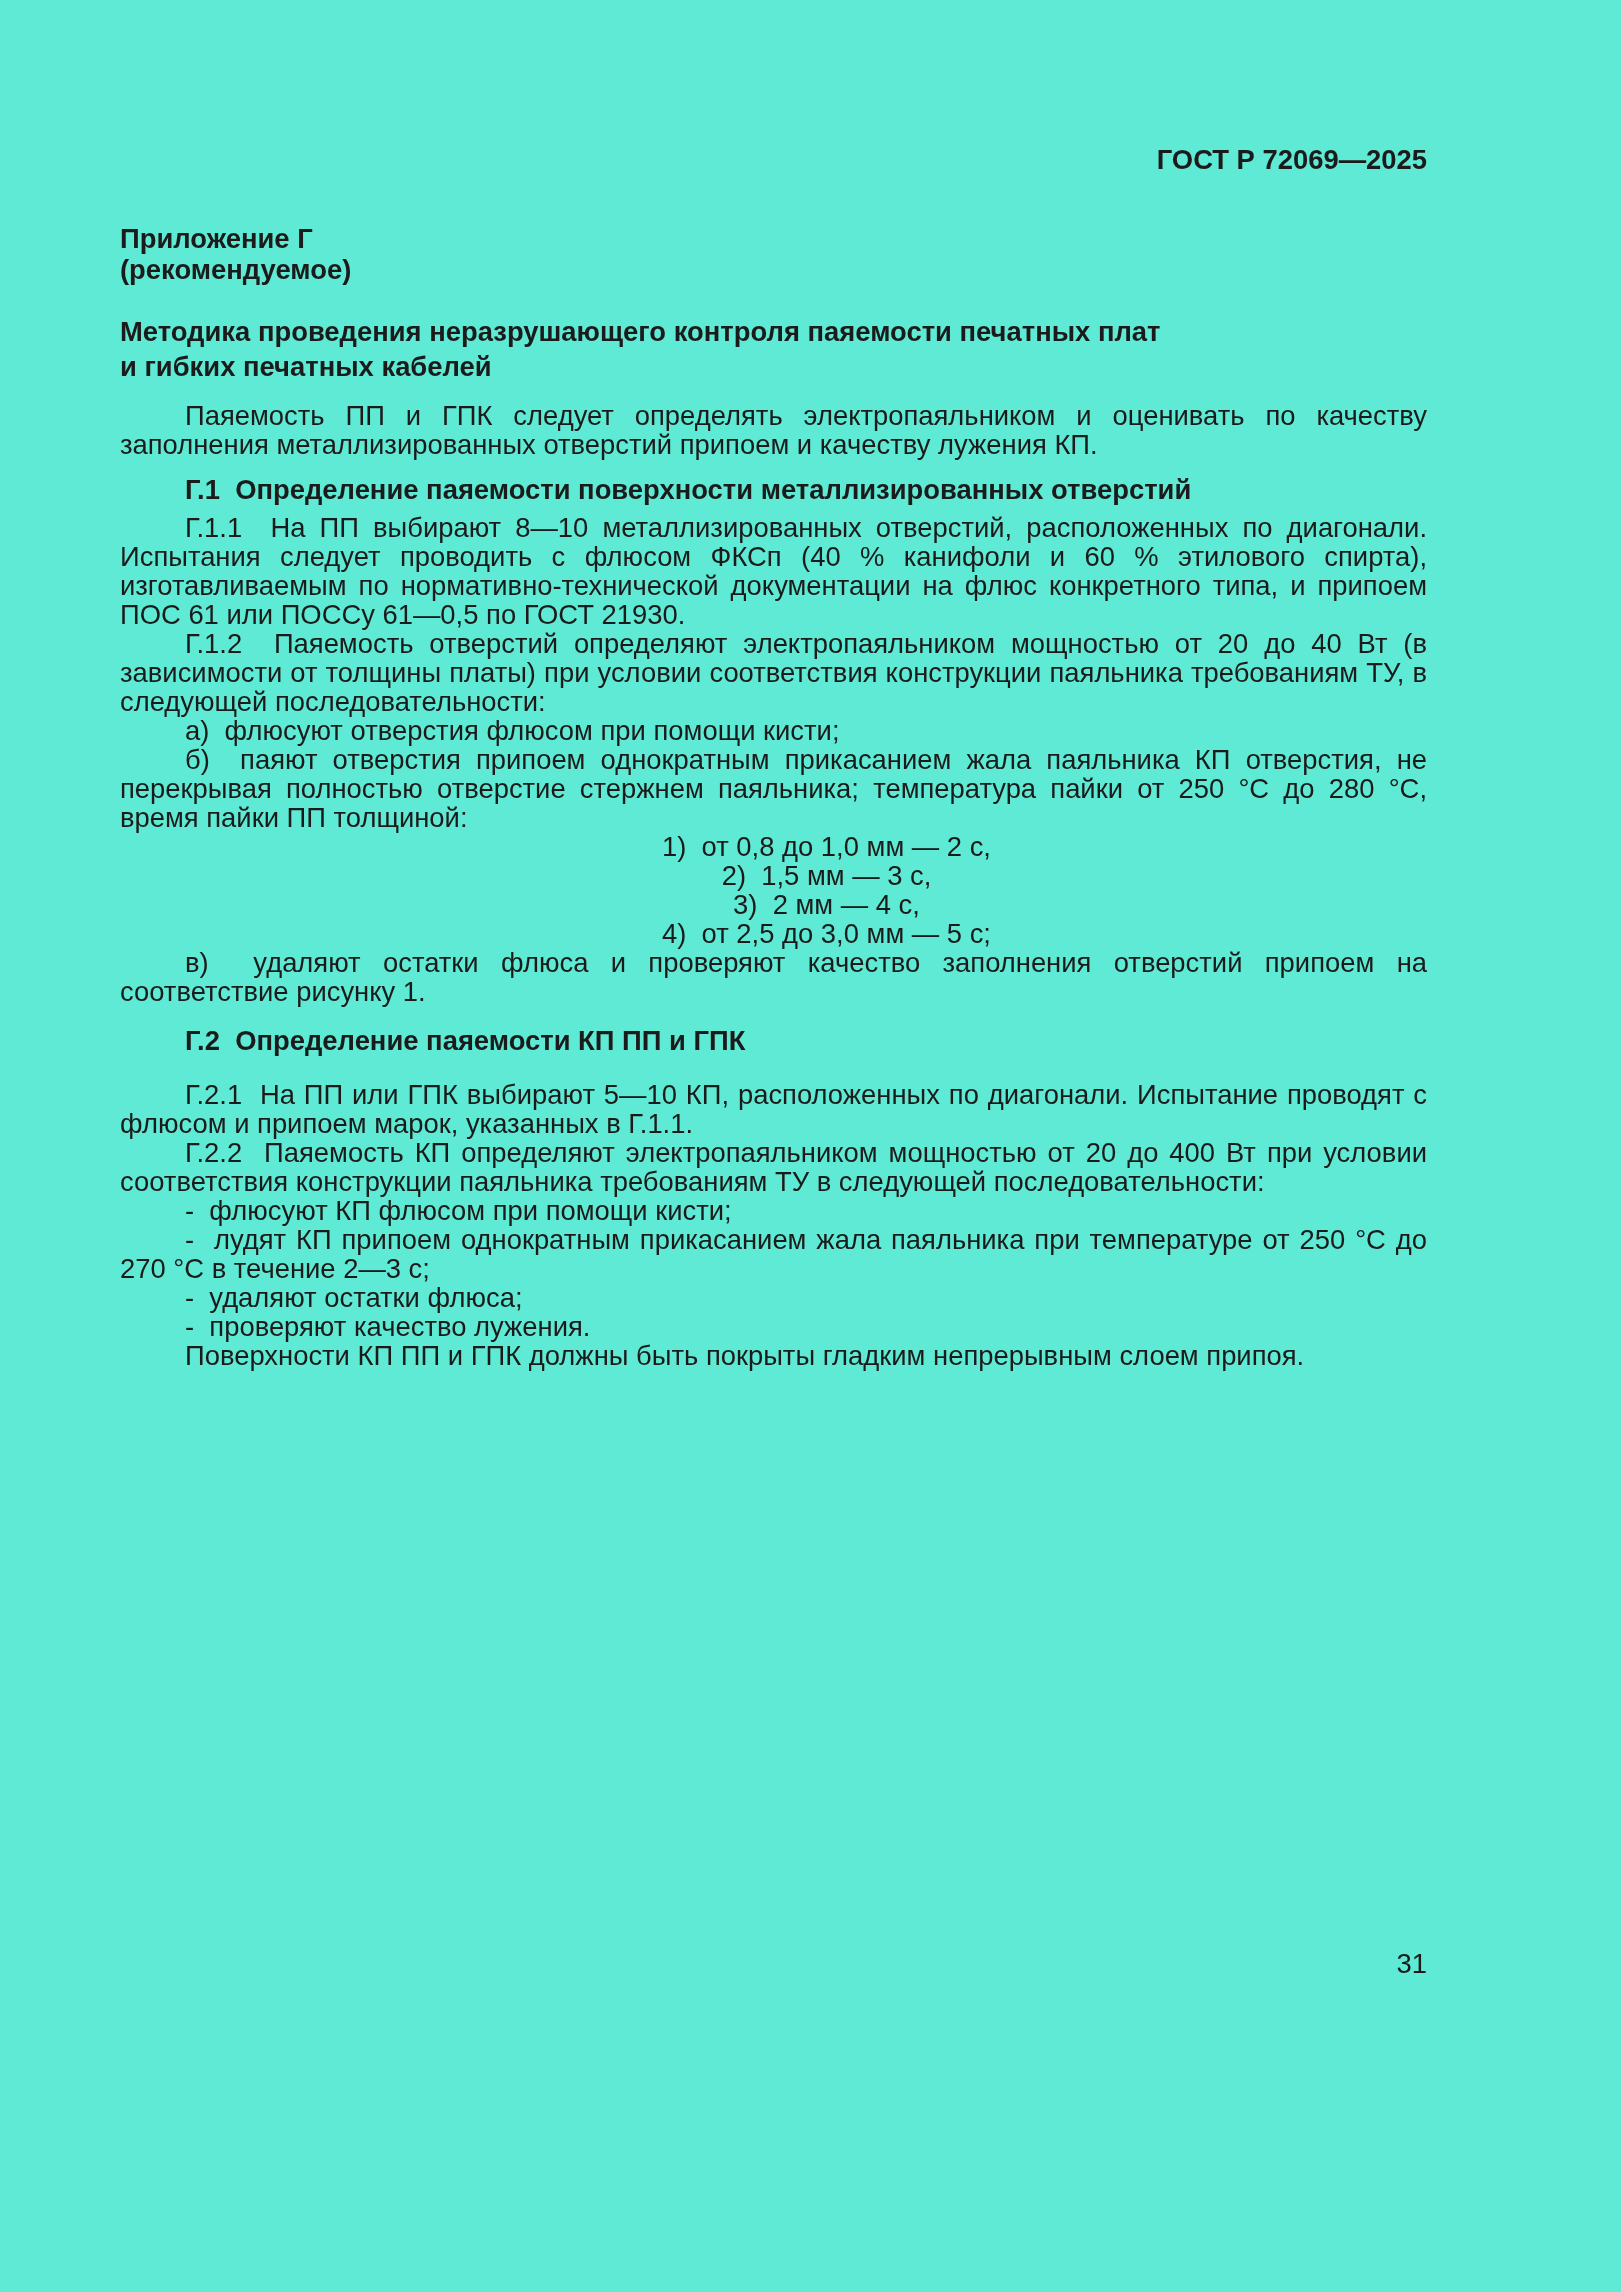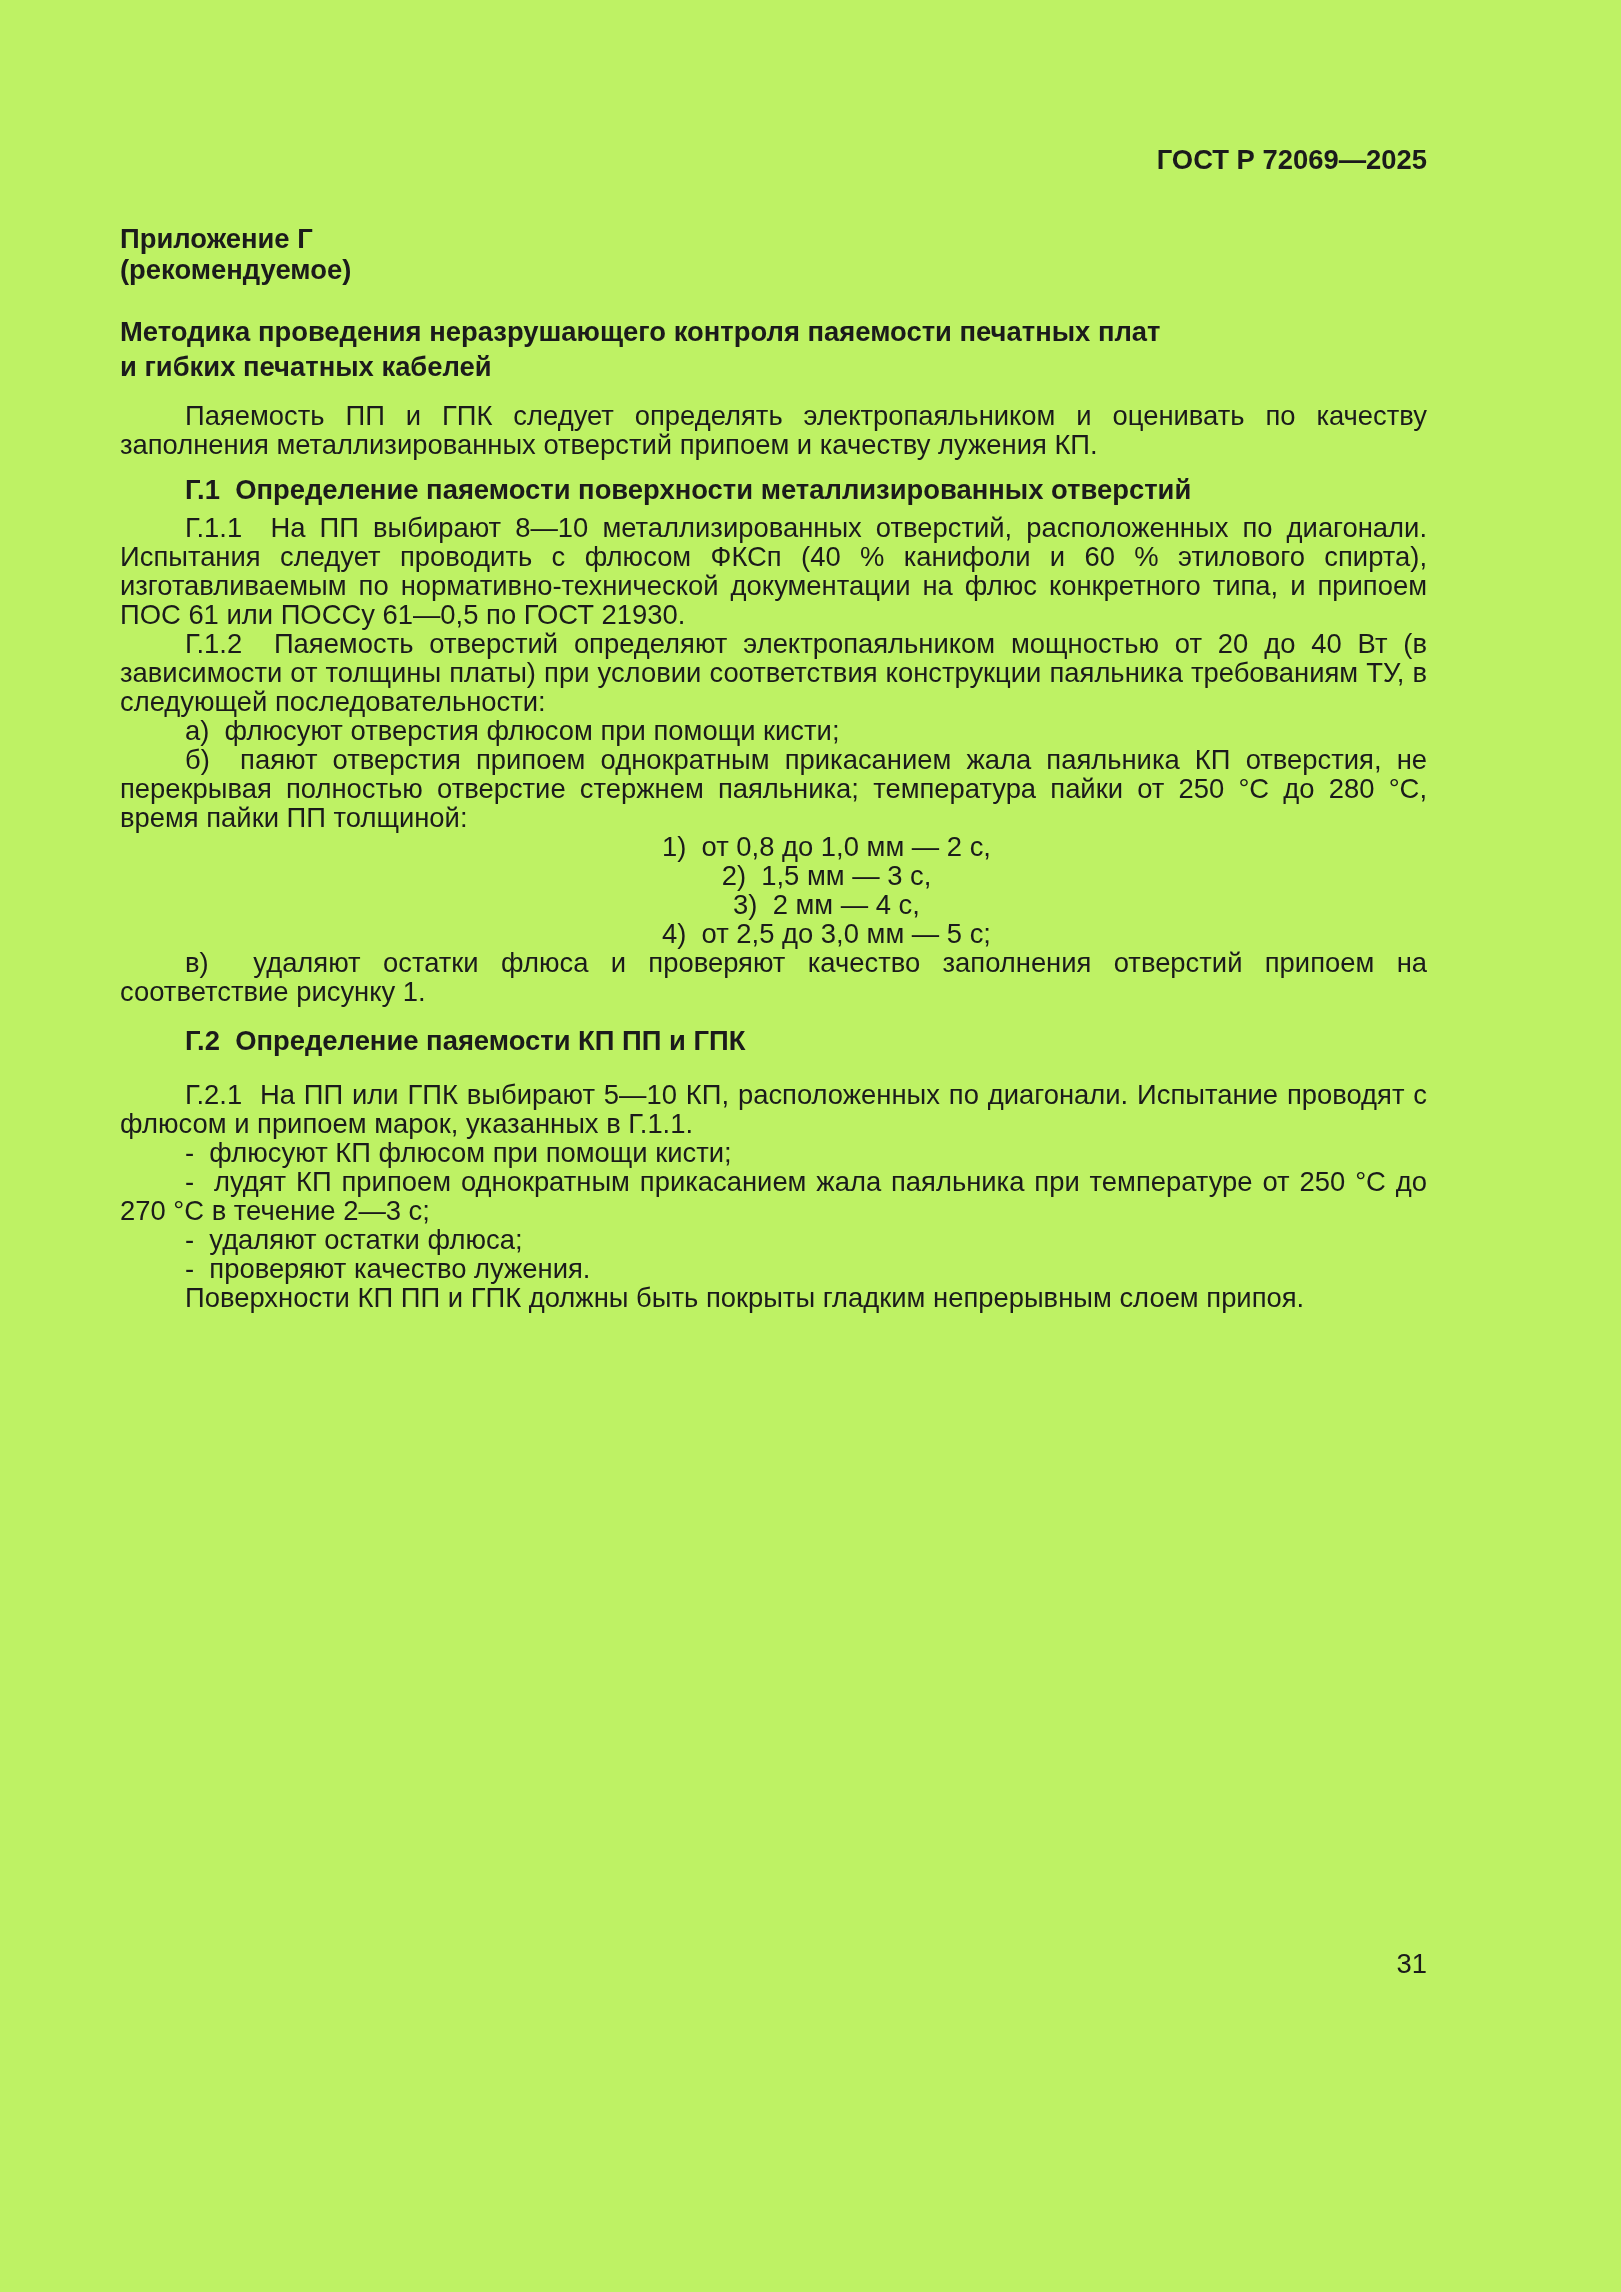--- a/index.html
+++ b/index.html
@@ -4,21 +4,21 @@
 <style>
   html, body {
     margin: 0;
     padding: 0;
     background: #ffffff;
   }
   .page {
     position: relative;
     width: 1621px;
     height: 2293px;
-    background: #bef264;
+    background: #5eead4;
     font-family: "Liberation Sans", sans-serif;
     font-size: 27.4px;
     line-height: 29px;
     color: #1b1b1b;
     box-sizing: border-box;
     padding-top: 145px;
     overflow: hidden;
   }
   .content {
     margin-left: 120px;
@@ -106,20 +106,21 @@
     <p class="para sub-item">2)  1,5 мм — 3 с,</p>
     <p class="para sub-item">3)  2 мм — 4 с,</p>
     <p class="para sub-item">4)  от 2,5 до 3,0 мм — 5 с;</p>
 
     <p class="para">в)  удаляют остатки флюса и проверяют качество заполнения отверстий припоем на соответствие рисунку 1.</p>
 
     <div class="sec-heading g2">Г.2  Определение паяемости КП ПП и ГПК</div>
 
     <p class="para">Г.2.1  На ПП или ГПК выбирают 5—10 КП, расположенных по диагонали. Испытание проводят с флюсом и припоем марок, указанных в Г.1.1.</p>
 
+    <p class="para">Г.2.2  Паяемость КП определяют электропаяльником мощностью от 20 до 400 Вт при условии соответствия конструкции паяльника требованиям ТУ в следующей последовательности:</p>
 
     <p class="para">-  флюсуют КП флюсом при помощи кисти;</p>
     <p class="para">-  лудят КП припоем однократным прикасанием жала паяльника при температуре от 250 °С до 270 °С в течение 2—3 с;</p>
     <p class="para">-  удаляют остатки флюса;</p>
     <p class="para">-  проверяют качество лужения.</p>
 
     <p class="para">Поверхности КП ПП и ГПК должны быть покрыты гладким непрерывным слоем припоя.</p>
 
   </div>
 

